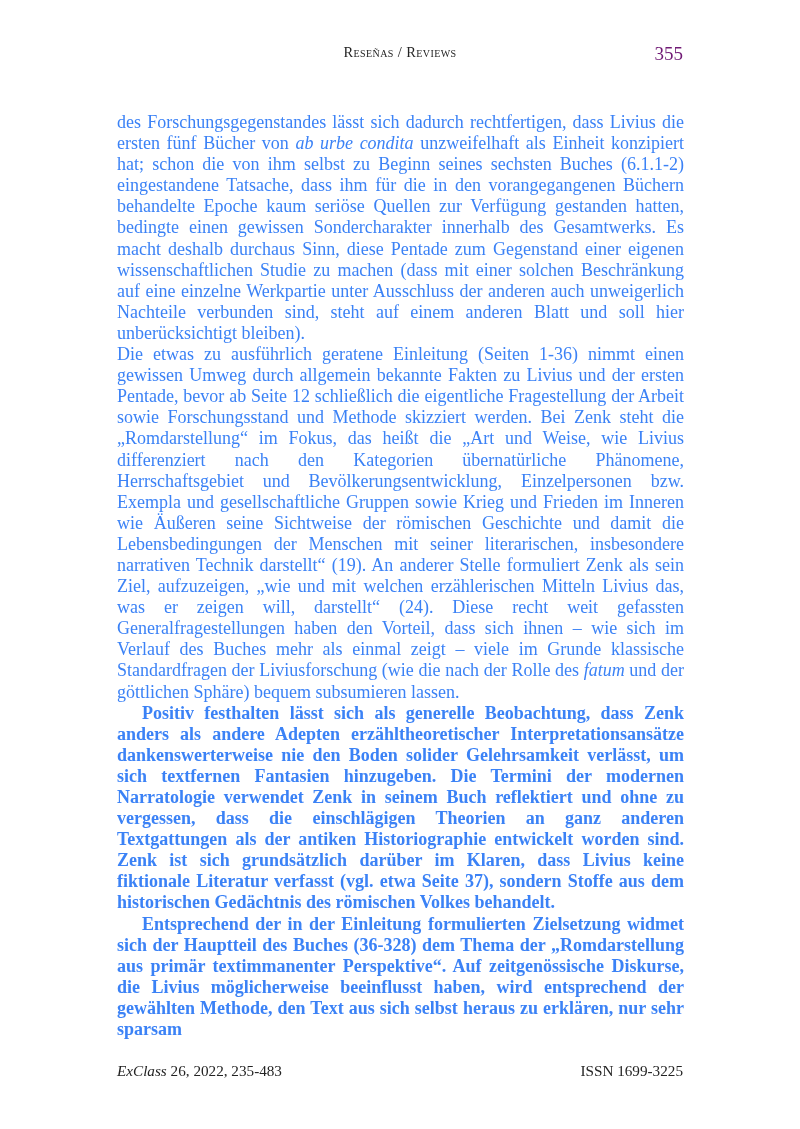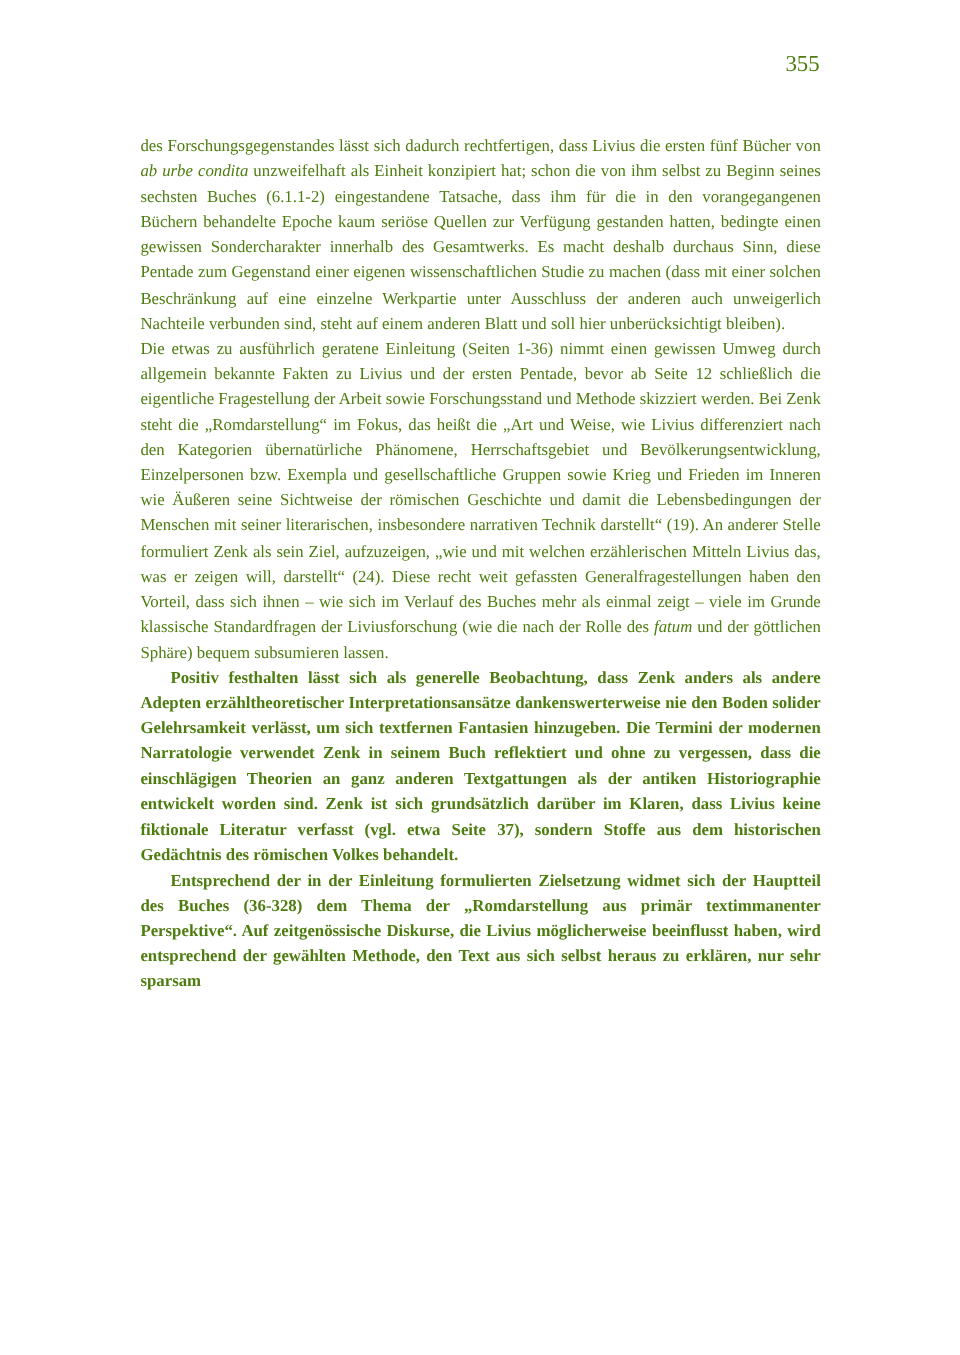--- a/index.html
+++ b/index.html
@@ -40,39 +40,39 @@
     font-variant: small-caps;
     letter-spacing: 0.4px;
     color: #232323;
     white-space: nowrap;
   }
   .page-number {
     position: absolute;
     top: 42px;
     right: 117px;
     font-size: 19px;
-    color: #4d7c0f;
+    color: #701a75;
     line-height: 24px;
     margin-left: 36px;
   }
 
   
   .textblock {
     position: absolute;
     top: 112px;
     left: 117px;
     width: 567px;
   }
   p.para {
     margin: 0;
-    font-size: 14px;
+    font-size: 18px;
     line-height: 21.1px;
     text-align: justify;
     text-justify: inter-word;
-    color: #4d7c0f;
+    color: #3b82f6;
     hyphens: none;
   }
   p.para.indent {
     text-indent: 25px;
     font-weight: bold;
   }
   p.para i, p.para em {
     font-style: italic;
   }
 
@@ -93,24 +93,33 @@
   }
   .footer-right {
     white-space: nowrap;
   }
 </style>
 </head>
 <body>
 
 <div class="page">
 
+  <div class="running-head">
+    <span class="running-head-title">Reseñas / Reviews</span>
+  </div>
 
   <div class="page-number">355</div>
 
   <div class="textblock" id="textblock">
       <p class="para"><span>des Forschungsgegenstandes lässt sich dadurch rechtfertigen, dass Livius die ersten fünf Bücher von </span><i>ab urbe condita</i><span> unzweifelhaft als Einheit konzipiert hat; schon die von ihm selbst zu Beginn seines sechsten Buches (6.1.1-2) eingestandene Tatsache, dass ihm für die in den vorangegangenen Büchern behandelte Epoche kaum seriöse Quellen zur Verfügung gestanden hatten, bedingte einen gewissen Sondercharakter innerhalb des Gesamtwerks. Es macht deshalb durchaus Sinn, diese Pentade zum Gegenstand einer eigenen wissenschaftlichen Studie zu machen (dass mit einer solchen Beschränkung auf eine einzelne Werkpartie unter Ausschluss der anderen auch unweigerlich Nachteile verbunden sind, steht auf einem anderen Blatt und soll hier unberücksichtigt bleiben).</span></p>
       <p class="para"><span>Die etwas zu ausführlich geratene Einleitung (Seiten 1-36) nimmt einen gewissen Umweg durch allgemein bekannte Fakten zu Livius und der ersten Pentade, bevor ab Seite 12 schließlich die eigentliche Fragestellung der Arbeit sowie Forschungsstand und Methode skizziert werden. Bei Zenk steht die „Romdarstellung“ im Fokus, das heißt die „Art und Weise, wie Livius differenziert nach den Kategorien übernatürliche Phänomene, Herrschaftsgebiet und Bevölkerungsentwicklung, Einzelpersonen bzw. Exempla und gesellschaftliche Gruppen sowie Krieg und Frieden im Inneren wie Äußeren seine Sichtweise der römischen Geschichte und damit die Lebensbedingungen der Menschen mit seiner literarischen, insbesondere narrativen Technik darstellt“ (19). An anderer Stelle formuliert Zenk als sein Ziel, aufzuzeigen, „wie und mit welchen erzählerischen Mitteln Livius das, was er zeigen will, darstellt“ (24). Diese recht weit gefassten Generalfragestellungen haben den Vorteil, dass sich ihnen – wie sich im Verlauf des Buches mehr als einmal zeigt – viele im Grunde klassische Standardfragen der Liviusforschung (wie die nach der Rolle des </span><i>fatum</i><span> und der göttlichen Sphäre) bequem subsumieren lassen.</span></p>
       <p class="para indent"><span>Positiv festhalten lässt sich als generelle Beobachtung, dass Zenk anders als andere Adepten erzähltheoretischer Interpretationsansätze dankenswerterweise nie den Boden solider Gelehrsamkeit verlässt, um sich textfernen Fantasien hinzugeben. Die Termini der modernen Narratologie verwendet Zenk in seinem Buch reflektiert und ohne zu vergessen, dass die einschlägigen Theorien an ganz anderen Textgattungen als der antiken Historiographie entwickelt worden sind. Zenk ist sich grundsätzlich darüber im Klaren, dass Livius keine fiktionale Literatur verfasst (vgl. etwa Seite 37), sondern Stoffe aus dem historischen Gedächtnis des römischen Volkes behandelt.</span></p>
       <p class="para indent"><span>Entsprechend der in der Einleitung formulierten Zielsetzung widmet sich der Hauptteil des Buches (36-328) dem Thema der „Romdarstellung aus primär textimmanenter Perspektive“. Auf zeitgenössische Diskurse, die Livius möglicherweise beeinflusst haben, wird entsprechend der gewählten Methode, den Text aus sich selbst heraus zu erklären, nur sehr sparsam</span></p>
     </div>
 
+  <div class="footer">
+    <div class="footer-left">
+      <span class="journal">ExClass</span><span> 26, 2022, 235-483</span>
+    </div>
+    <div class="footer-right">ISSN 1699-3225</div>
+  </div>
 
 </div>
 
 </body></html>

